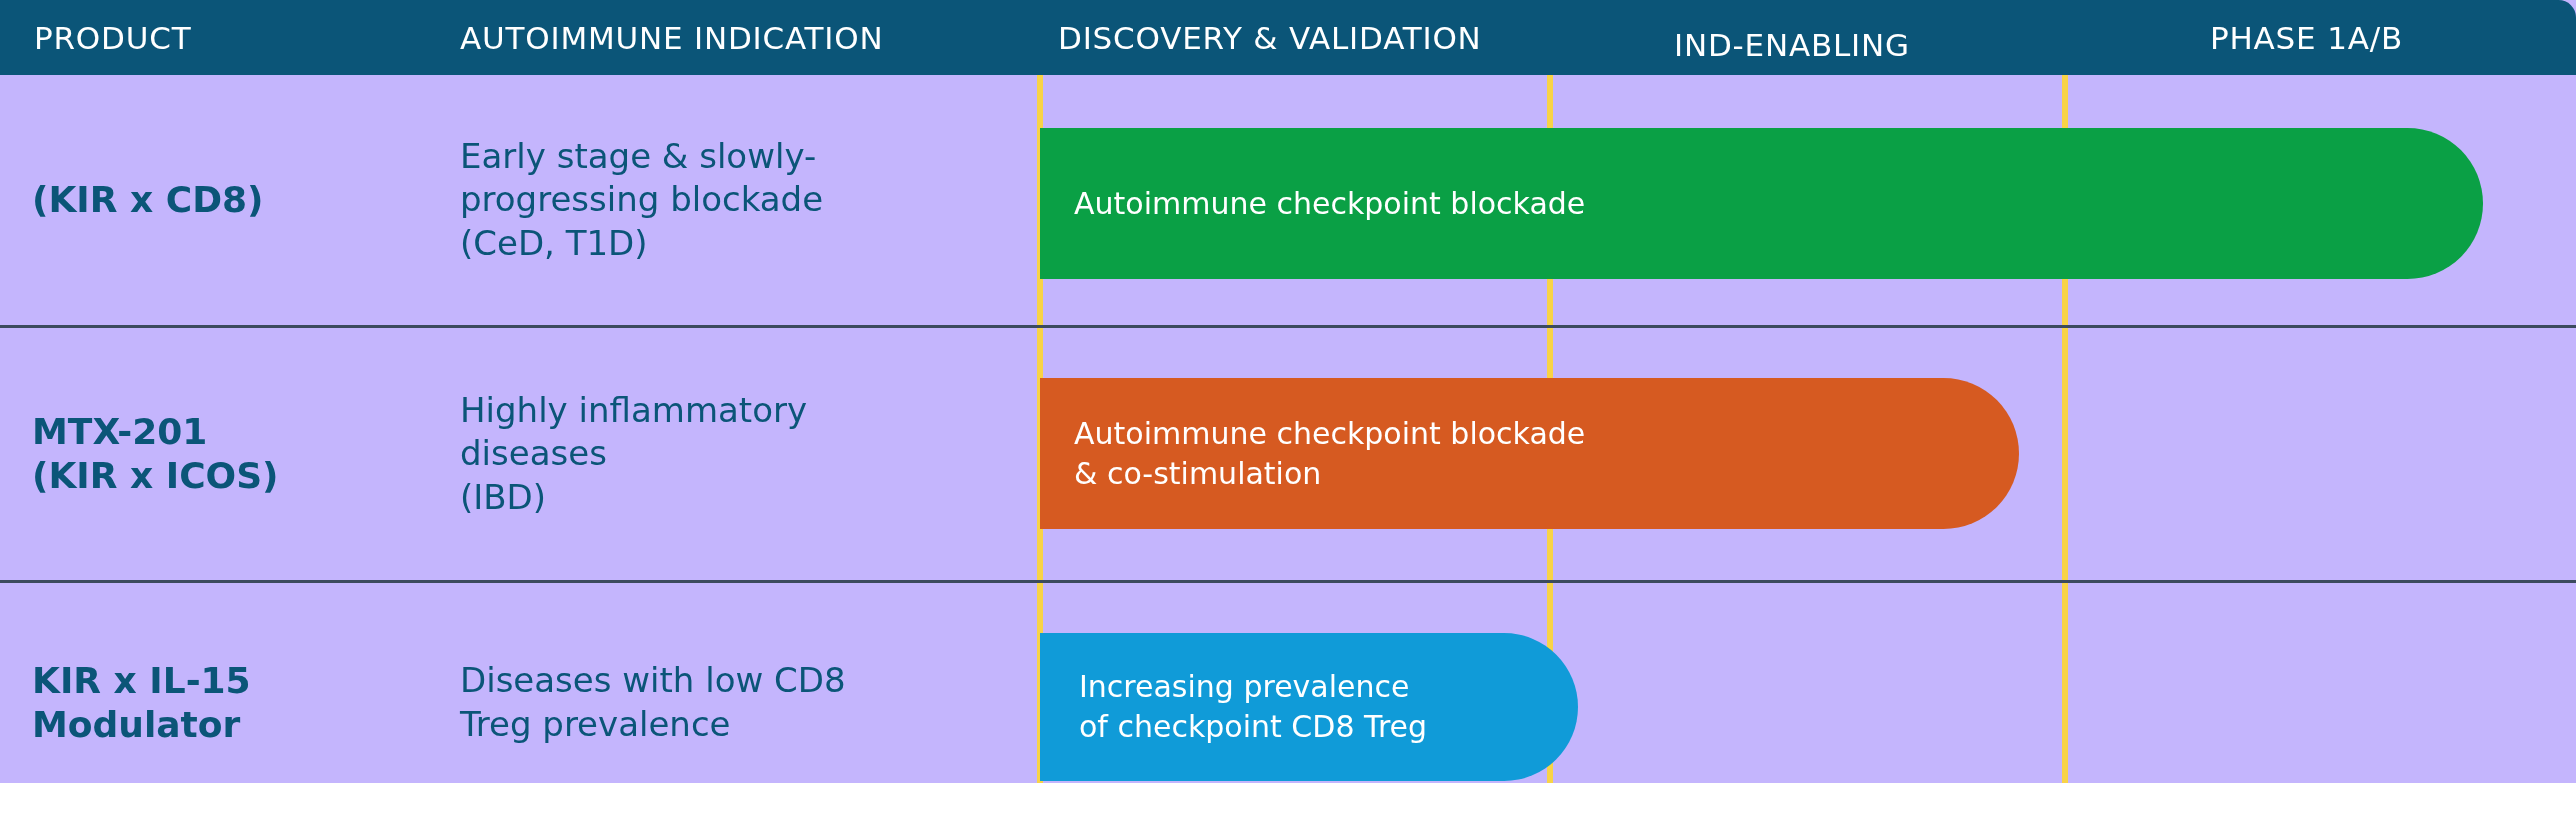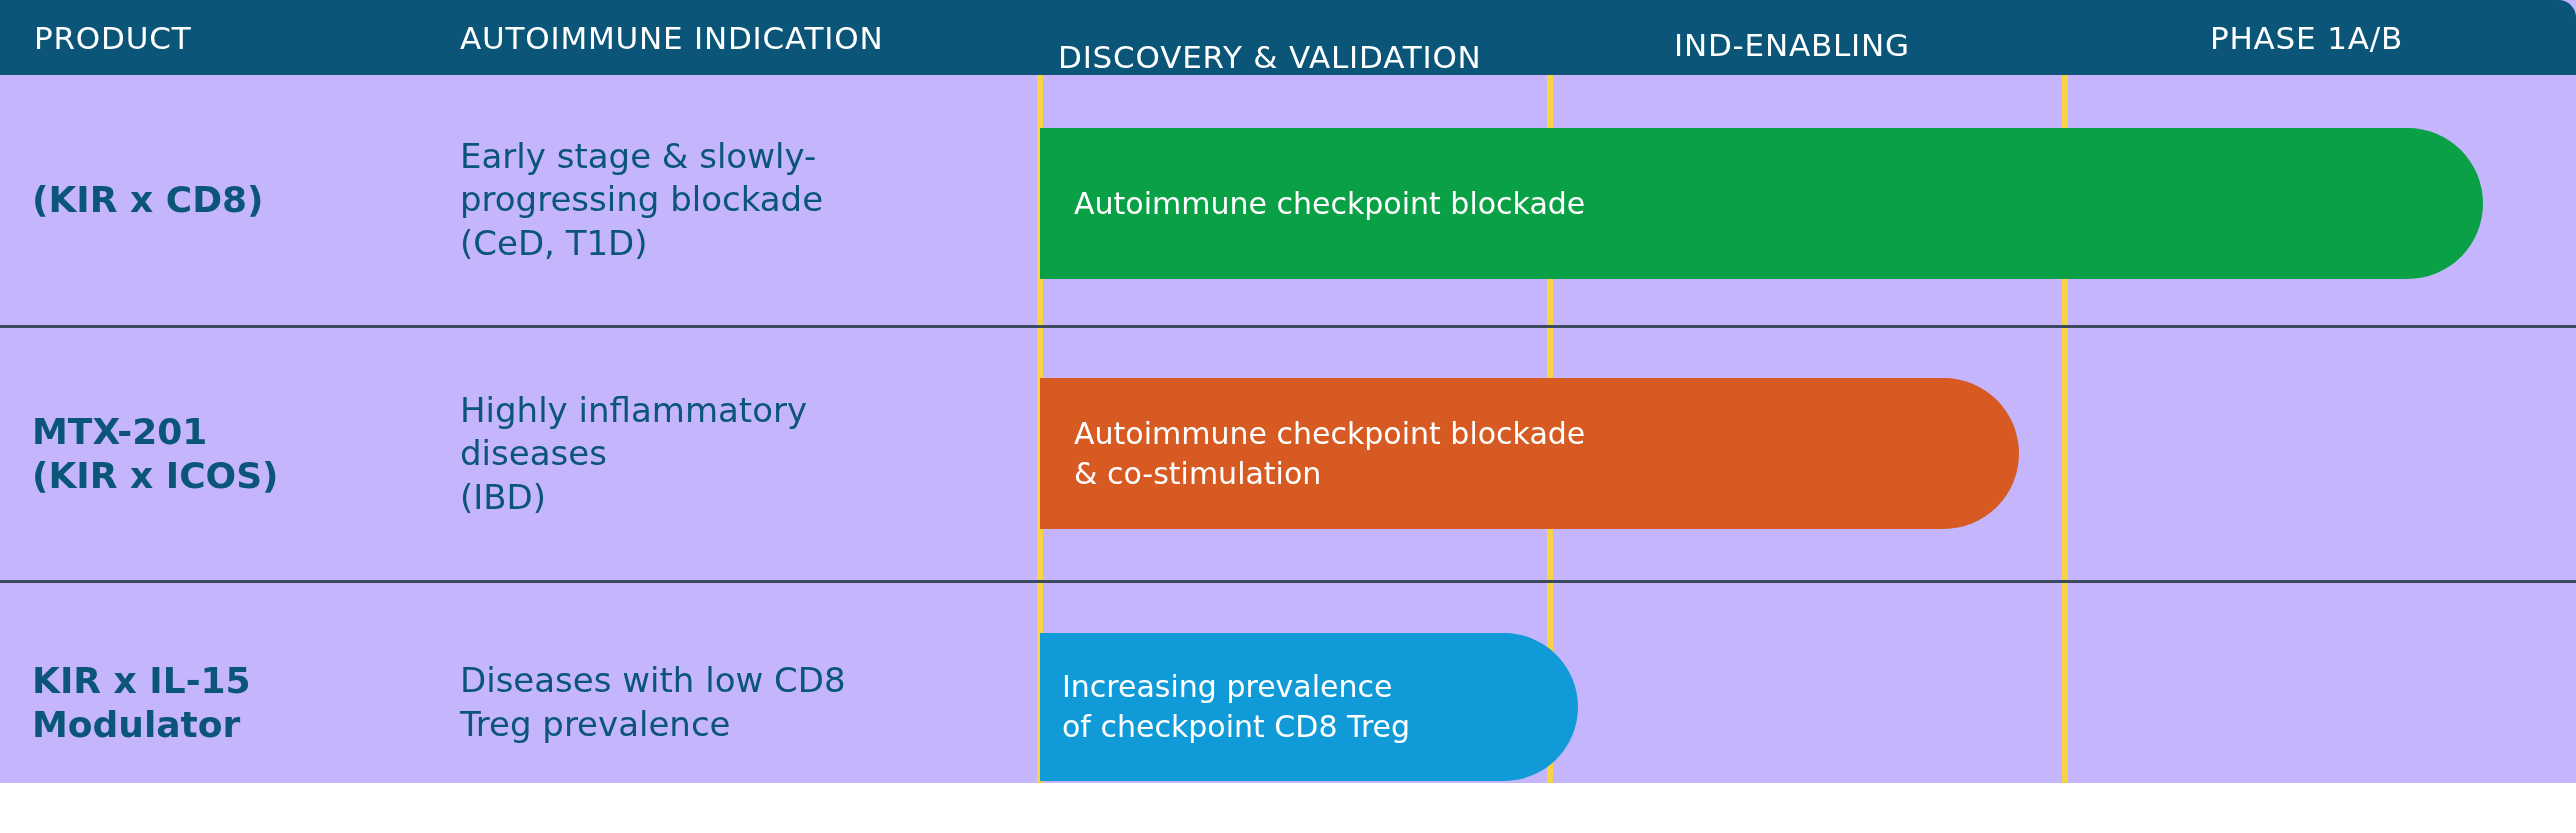--- a/index.html
+++ b/index.html
@@ -36,21 +36,21 @@
     display: flex;
     align-items: center;
     color: #ffffff;
     font-size: 31px;
     font-weight: 400;
     letter-spacing: 0.8px;
     white-space: nowrap;
   }
   .hc-product      { left: 34px;   }
   .hc-indication   { left: 460px;  }
-  .hc-discovery    { left: 1058px; align-items: flex-end; }
+  .hc-discovery    { left: 1058px; }
   .hc-ind          { left: 1674px; margin-top: 7px; }
   .hc-phase        { left: 2210px; }
 
   
   .vline {
     position: absolute;
     top: 75px;
     width: 6px;
     height: 749px;
     background: #f8d347;
@@ -144,21 +144,21 @@
     height: 151px;
     background: #d65a21;
     padding-left: 27px;
   }
   .bar-kiril15 {
     left: 1040px;
     top: 633px;
     width: 538px;
     height: 148px;
     background: #109bd8;
-    padding-left: 15px;
+    padding-left: 32px;
   }
 </style>
 </head>
 <body>
 
 <div id="pipeline">
 
   <div class="header-bar">
     <div class="header-cell hc-product">
       <span>PRODUCT</span>

